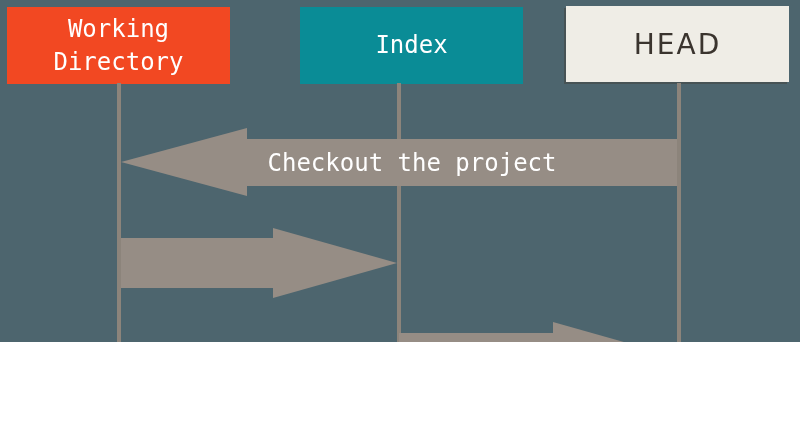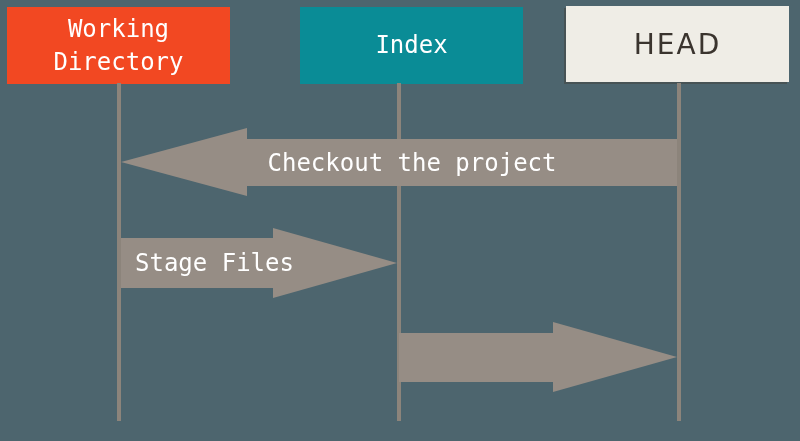--- a/index.html
+++ b/index.html
@@ -1,17 +1,17 @@
 <!DOCTYPE html>
 <html style="--background: #4D656E; --box_red: #F24822; --box_teal: #0A8C96; --box_cream: #EFEDE6; --arrow_fill: #968D85; --line_color: #8C847B; --head_text: #3A342E; --label_text: #FFFFFF;"><head>
 <meta charset="utf-8">
 <style>
   html,body{margin:0;padding:0;}
   .stage{
-    position:relative;width:800px;height:441px;overflow:hidden;
+    position:relative;width:800px;height:342px;overflow:hidden;
     background:var(--background);
     font-family:"DejaVu Sans Mono","Liberation Mono",monospace;
   }
   
   .box{
     position:absolute;top:7px;width:223px;height:77px;
     display:flex;align-items:center;justify-content:center;
     text-align:center;font-size:24px;line-height:33px;
     color:var(--label_text);
   }
@@ -78,18 +78,17 @@
   <div class="vline" id="line-wd"></div>
   <div class="vline" id="line-index"></div>
   <div class="vline" id="line-head"></div>
 
   <div class="arrow-body" id="arrow-checkout-body"></div>
   <div class="arrow-head" id="arrow-checkout-head"></div>
   <span class="arrow-label" id="arrow-checkout-label">Checkout the project</span>
 
   <div class="arrow-body" id="arrow-stage-body"></div>
   <div class="arrow-head" id="arrow-stage-head"></div>
-  <span class="arrow-label" id="arrow-stage-label">Stage Files</span>
 
   <div class="arrow-body" id="arrow-commit-body"></div>
   <div class="arrow-head" id="arrow-commit-head"></div>
 
 </div>
 
 </body></html>

